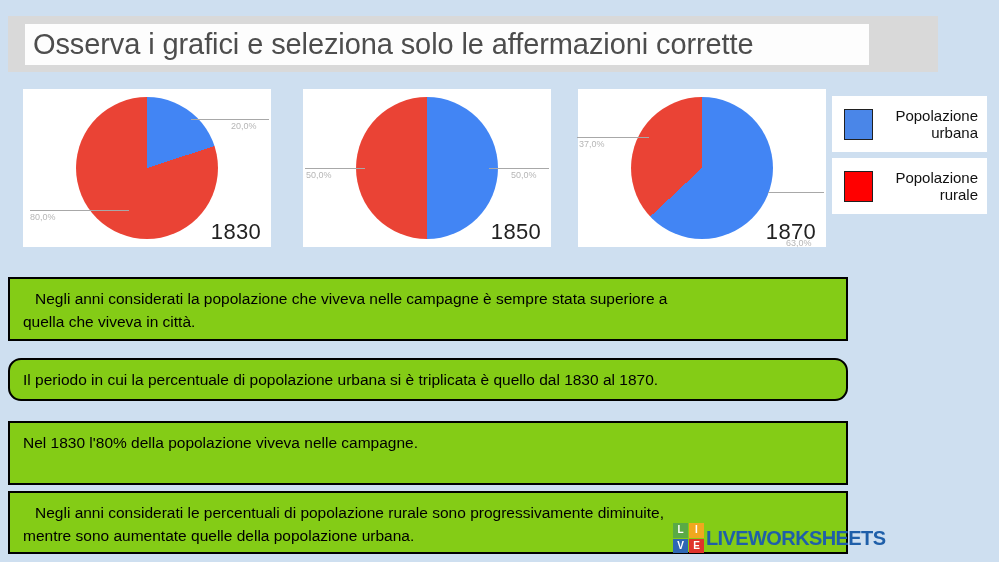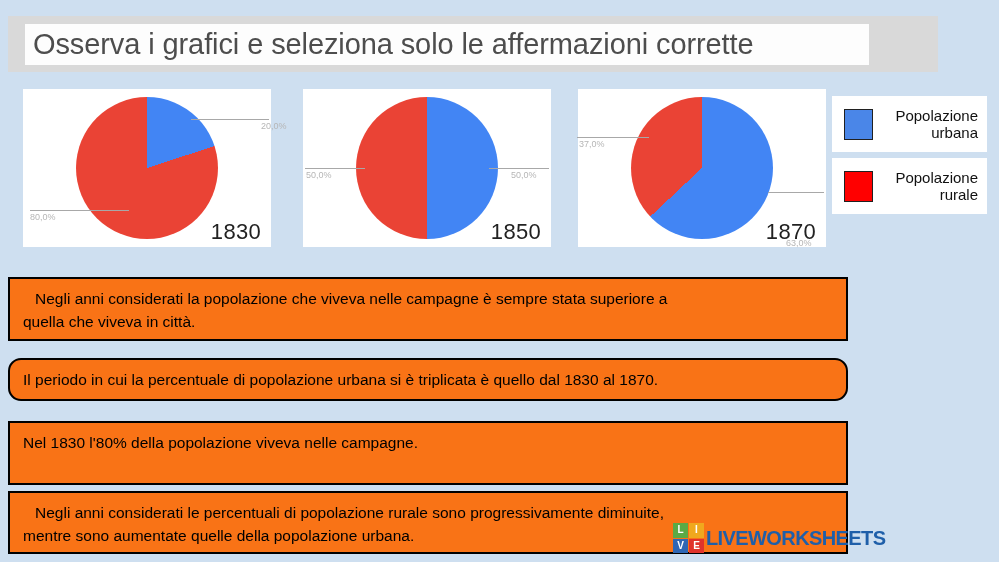--- a/index.html
+++ b/index.html
@@ -112,21 +112,21 @@
     font-size: 15px;
     line-height: 17px;
     color: #111;
     padding-left: 6px;
   }
 
   
   .statement {
     position: absolute;
     left: 8px;
-    background: #f97316;
+    background: #84cc16;
     border: 2px solid #000000;
     box-sizing: border-box;
     width: 840px;
     font-size: 15.5px;
     line-height: 23px;
     color: #000;
     padding: 8px 10px 7px 13px;
     text-align: justify;
   }
   #statement-0 { top: 277px; height: 64px; }
@@ -183,21 +183,21 @@
     <span id="page-title">Osserva i grafici e seleziona solo le affermazioni corrette</span>
   </div>
 </div>
 
 <div id="charts-row">
 
   <div class="chart-panel" id="chart-panel-0">
     <div class="pie" style="left:53px; top:8px; width:142px; height:142px;
                 background: conic-gradient(from 0deg, #4285F4 0deg 72deg, #EA4335 72deg 360deg);"></div>
     <div class="leader" style="left:168px; top:30px; width:78px;"></div>
-    <span class="pct" style="left:208px; top:32px;margin-left:30px;">20,0%</span>
+    <span class="pct" style="left:208px; top:32px;">20,0%</span>
     <div class="leader" style="left:7px; top:121px; width:99px;"></div>
     <span class="pct" style="left:7px; top:123px;">80,0%</span>
     <span class="pie-label-year">1830</span>
   </div>
 
   <div class="chart-panel" id="chart-panel-1">
     <div class="pie" style="left:53px; top:8px; width:142px; height:142px;
                 background: conic-gradient(from 0deg, #4285F4 0deg 180deg, #EA4335 180deg 360deg);"></div>
     <div class="leader" style="left:186px; top:79px; width:60px;"></div>
     <span class="pct" style="left:208px; top:81px;">50,0%</span>

